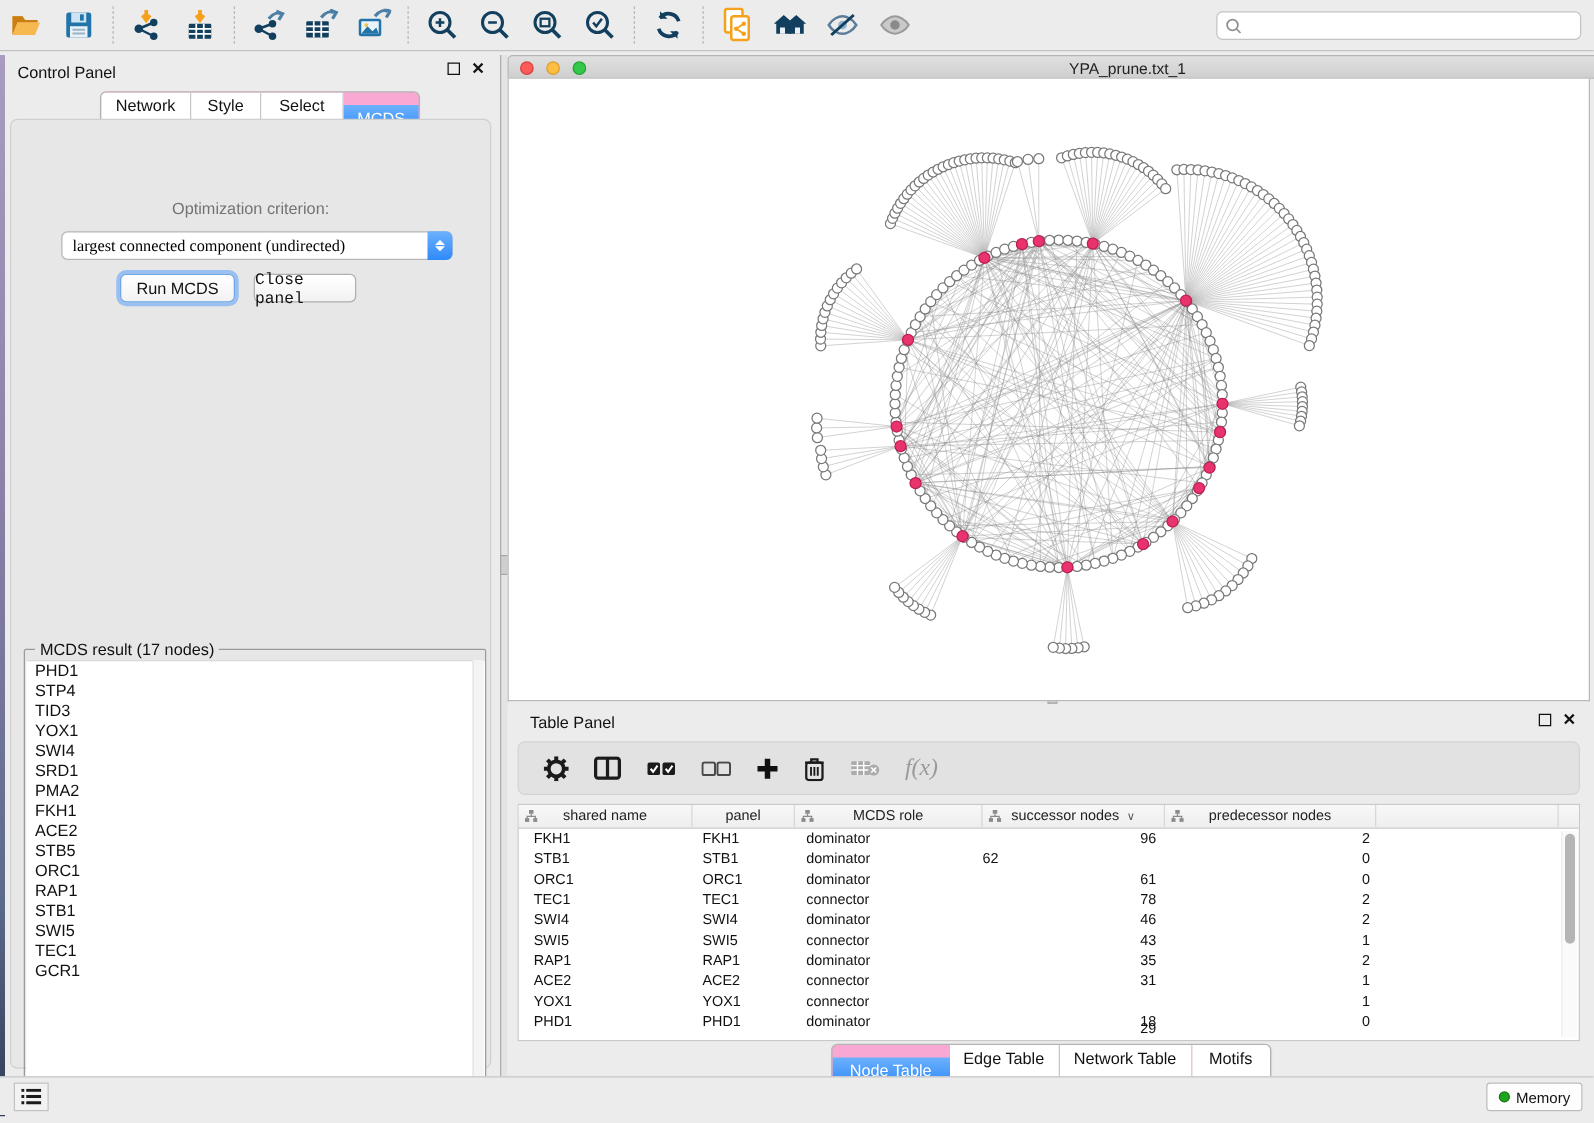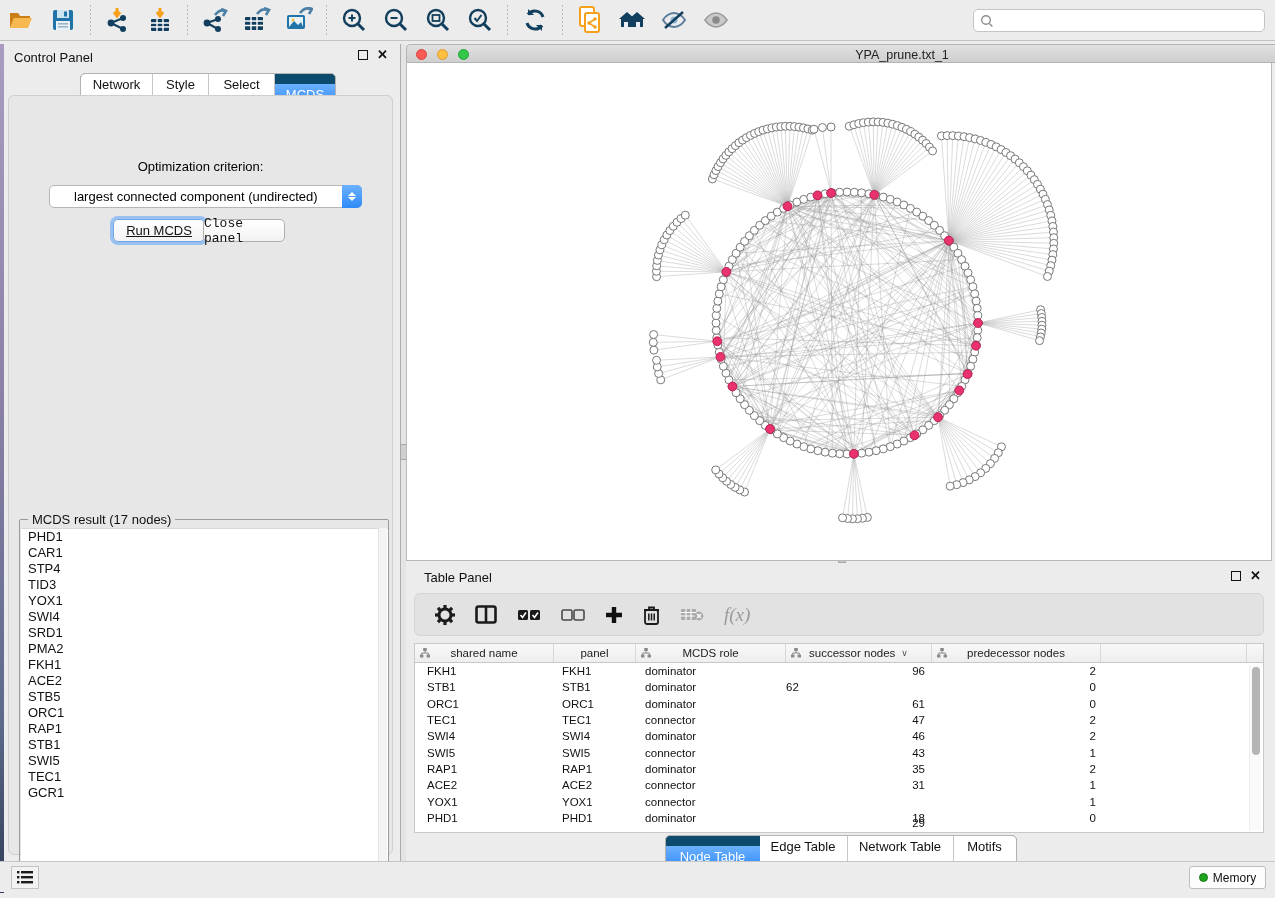--- a/index.html
+++ b/index.html
@@ -29,46 +29,46 @@
   
   #control-panel { left:4px; top:44px; width:396px; height:817px; background:#ececec; }
   .panel-title { font-size:13px; color:#111; }
   #cp-title { position:absolute; left:10px; top:6px; }
   .win-btns { position:absolute; top:6px; display:flex; gap:9px; align-items:center; }
   #cp-btns { right:12px; }
   .float-glyph { width:10px; height:10px; border:1.6px solid #111; display:inline-block; }
   .close-glyph { font-size:13px; font-weight:bold; color:#111; line-height:10px; }
 
   .seg-group { position:absolute; display:flex; border:1px solid #b3b3b3; border-radius:5px;
-    overflow:hidden; background:#0c4a6e; box-shadow:0 1px 1px rgba(0,0,0,.08); }
+    overflow:hidden; background:#f9a8d4; box-shadow:0 1px 1px rgba(0,0,0,.08); }
   .seg { font-size:13px; color:#111; text-align:center; padding:3px 0; background:#fff;
     border-right:1px solid #c6c6c6; }
   .seg:last-child { border-right:none; }
   .seg.sel { background:linear-gradient(#6cb1fd,#338cf9); color:#fff; border-right:none;margin-top:10px; }
 
   #cp-body { position:absolute; left:4px; top:51px; width:385px; height:760px;
     background:#e7e7e7; border:1px solid #cfcfcf; border-radius:6px; }
   #opt-label { position:absolute; left:0; top:63px; width:100%; text-align:center;
-    font-size:13px; color:#000000; }
+    font-size:13px; color:#737373; }
   #criterion { position:absolute; left:40px; top:89px; width:313px; height:23px;
     background:#fff; border:1px solid #b6b6b6; border-radius:5px;
     display:flex; align-items:center; font-size:13px; }
-  #criterion .val { flex:1; padding-left:24px; white-space:nowrap; }
+  #criterion .val { flex:1; padding-left:8px; white-space:nowrap;font-family:Liberation Serif, serif; }
   #criterion .stepper { width:20px; height:23px; margin-right:-1px;
     background:linear-gradient(#6cb1fd,#2f8af8); border-radius:0 5px 5px 0;
     display:flex; flex-direction:column; align-items:center; justify-content:center; gap:1px; }
   .chev { width:0; height:0; border-left:4px solid transparent; border-right:4px solid transparent; }
   .chev.up { border-bottom:4px solid #fff; }
   .chev.dn { border-top:4px solid #fff; }
 
   .push-btn { position:absolute; height:23px; background:linear-gradient(#ffffff,#f2f2f2);
     border:1px solid #b0b0b0; border-radius:5px; font-size:13px; color:#111;
     display:flex; align-items:center; justify-content:center; }
-  #run-btn { left:104px; top:123px; width:92px;
-    box-shadow:0 0 0 3px rgba(90,160,250,.55); border-color:#6fa8e8;text-decoration:underline; }
+  #run-btn { left:87px; top:123px; width:92px;
+    box-shadow:0 0 0 3px rgba(90,160,250,.55); border-color:#6fa8e8; }
   #close-btn { left:194px; top:123px; width:82px;font-family:Liberation Mono, monospace; }
 
   #result-box { position:absolute; left:10px; top:423px; width:370px; height:366px;
     border:1px solid #9a9a9a; border-radius:2px; }
   #result-legend { position:absolute; left:8px; top:-8px; background:#e7e7e7;
     padding:0 4px; font-size:13px; color:#111; }
   #result-list { position:absolute; left:1px; top:8px; width:367px; height:356px;
     background:#fff; overflow:hidden; border-top:1px solid #d9d9d9; }
   .result-item { font-size:13px; color:#111; line-height:16px; padding-left:7px; }
   #result-scroll { position:absolute; right:1px; top:8px; width:9px; height:356px;
@@ -308,21 +308,20 @@
           <span class="chev up"></span>
           <span class="chev dn"></span>
         </span>
     </div>
     <div id="run-btn" class="push-btn">Run MCDS</div>
     <div id="close-btn" class="push-btn">Close panel</div>
     <div id="result-box">
       <span id="result-legend">MCDS result (17 nodes)</span>
       <div id="result-list">
           <div class="result-item">PHD1</div>
-          <div class="result-item">CAR1</div>
           <div class="result-item">STP4</div>
           <div class="result-item">TID3</div>
           <div class="result-item">YOX1</div>
           <div class="result-item">SWI4</div>
           <div class="result-item">SRD1</div>
           <div class="result-item">PMA2</div>
           <div class="result-item">FKH1</div>
           <div class="result-item">ACE2</div>
           <div class="result-item">STB5</div>
           <div class="result-item">ORC1</div>
@@ -1152,21 +1151,21 @@
           <div class="td" style="width: 139px; text-align: left; padding-left: 12px;">ORC1</div>
           <div class="td" style="width: 82px; text-align: left; padding-left: 8px;">ORC1</div>
           <div class="td" style="width: 150px; text-align: left; padding-left: 9px;">dominator</div>
           <div class="td" style="width: 146px; text-align: right; padding-right: 7px;">61</div>
           <div class="td" style="width: 169px; text-align: right; padding-right: 5px;">0</div>
         </div>
         <div class="tr">
           <div class="td" style="width: 139px; text-align: left; padding-left: 12px;">TEC1</div>
           <div class="td" style="width: 82px; text-align: left; padding-left: 8px;">TEC1</div>
           <div class="td" style="width: 150px; text-align: left; padding-left: 9px;">connector</div>
-          <div class="td" style="width: 146px; text-align: right; padding-right: 7px;">47</div>
+          <div class="td" style="width: 146px; text-align: right; padding-right: 7px;">78</div>
           <div class="td" style="width: 169px; text-align: right; padding-right: 5px;">2</div>
         </div>
         <div class="tr">
           <div class="td" style="width: 139px; text-align: left; padding-left: 12px;">SWI4</div>
           <div class="td" style="width: 82px; text-align: left; padding-left: 8px;">SWI4</div>
           <div class="td" style="width: 150px; text-align: left; padding-left: 9px;">dominator</div>
           <div class="td" style="width: 146px; text-align: right; padding-right: 7px;">46</div>
           <div class="td" style="width: 169px; text-align: right; padding-right: 5px;">2</div>
         </div>
         <div class="tr">

